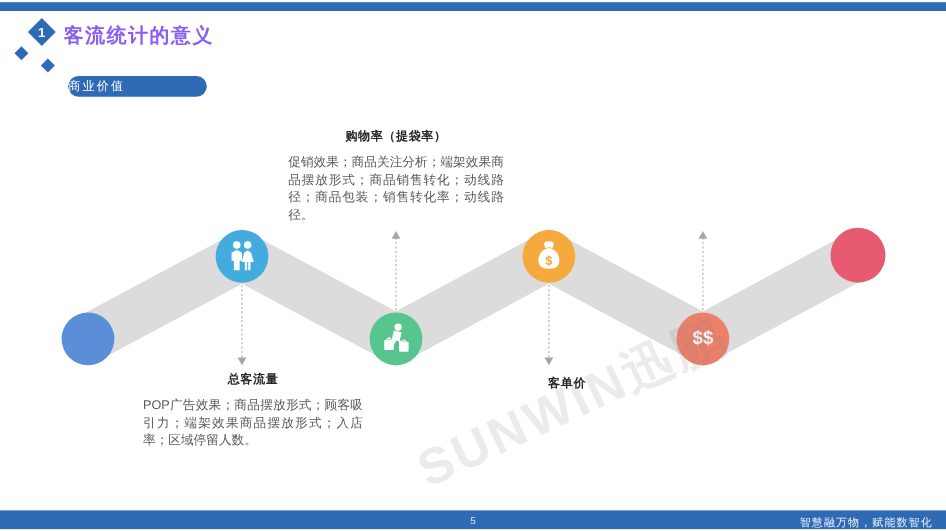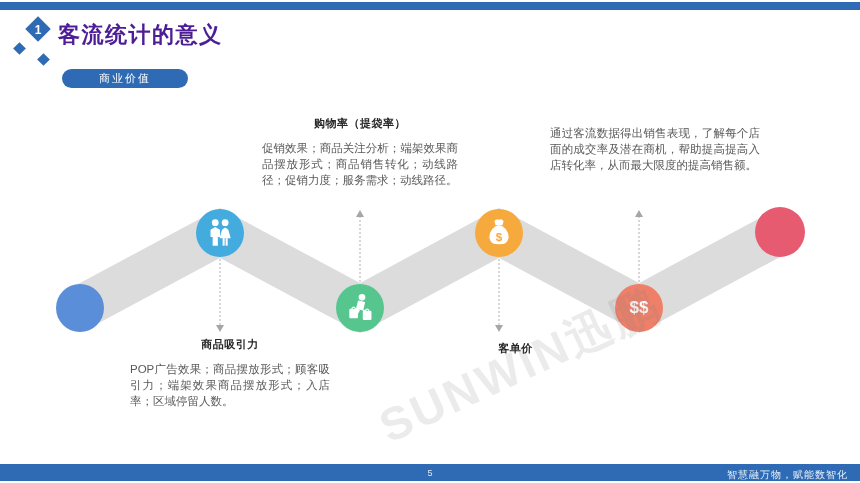--- a/index.html
+++ b/index.html
@@ -26,26 +26,26 @@
   .diamond.big   { left:29px; top:20px; width:18px; height:18px; }
   .diamond.mid   { left:15px; top:44px; width:9px;  height:9px; }
   .diamond.small { left:39px; top:55px; width:9px;  height:9px; }
   .section-number {
     position:absolute; left:29px; top:21px; width:18px; height:18px;
     display:flex; align-items:center; justify-content:center;
     color:#fff; font-size:12px; font-weight:bold; z-index:2;
   }
   .page-title {
     position:absolute; left:58px; top:20px;
-    font-size:22px; font-weight:bold; color:#4c1d95; letter-spacing:1.5px;text-align:center;
+    font-size:18px; font-weight:bold; color:#8b5cf6; letter-spacing:1.5px;text-align:center;
   }
   .badge {
     position:absolute; left:62px; top:69px; width:126px; height:19px;
     background:#2e6bb4; border-radius:10px;
-    display:flex; align-items:center; justify-content:center;
+    display:flex; align-items:center; justify-content:flex-start;
     color:#fff; font-size:11px; letter-spacing:2px;
   }
   
   .ribbon-svg { position:absolute; left:0; top:0; width:860px; height:483px; }
   .circle {
     position:absolute; border-radius:50%;
     display:flex; align-items:center; justify-content:center;
   }
   .c-start    { left:56px;  top:284px; width:48px; height:48px; background:#5b8ed8; }
   .c-visitors { left:196px; top:209px; width:48px; height:48px; background:#44abde; }
@@ -143,29 +143,28 @@
 </div>
 
 <div class="circle c-dollars">
   <span>$$</span>
 </div>
 
 <div class="circle c-end"></div>
 
 <div class="block b-purchase">
   <div class="block-title">购物率（提袋率）</div>
-  <div class="block-body">促销效果；商品关注分析；端架效果商品摆放形式；商品销售转化；动线路径；促销力度；服务需求；动线路径。</div>
+  <div class="block-body">促销效果；商品关注分析；端架效果商品摆放形式；商品销售转化；动线路径；商品包装；销售转化率；动线路径。</div>
 </div>
 
 <div class="block b-sales">
-  <div class="block-body">通过客流数据得出销售表现，了解每个店面的成交率及潜在商机，帮助提高提高入店转化率，从而最大限度的提高销售额。</div>
 </div>
 
 <div class="block b-traffic">
-  <div class="block-title">商品吸引力</div>
+  <div class="block-title">总客流量</div>
   <div class="block-body">POP广告效果；商品摆放形式；顾客吸引力；端架效果商品摆放形式；入店率；区域停留人数。</div>
 </div>
 
 <div class="block b-ticket">
   <div class="block-title">客单价</div>
 </div>
 
 <div class="watermark">SUNWIN迅鹏</div>
 
 <div class="footerbar">

